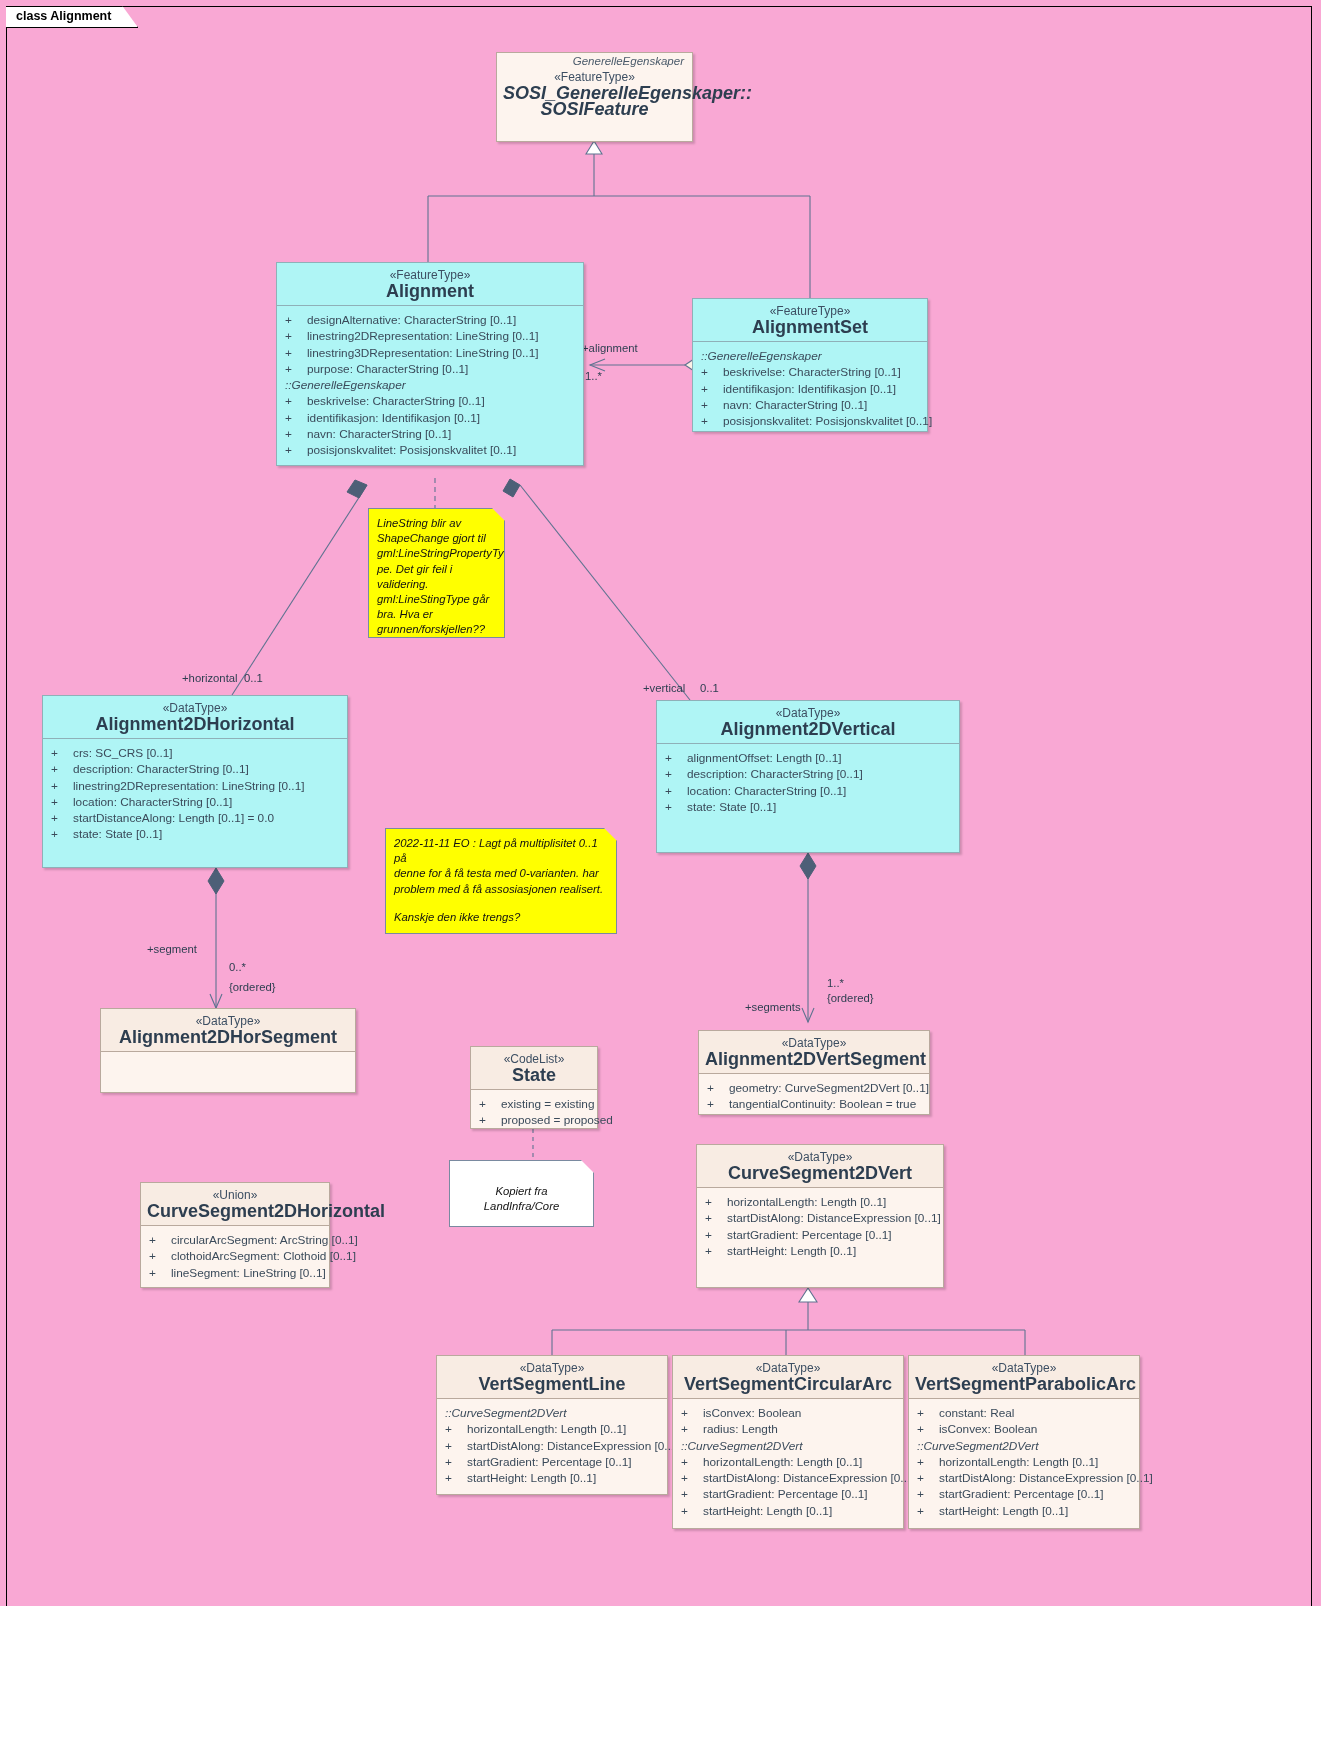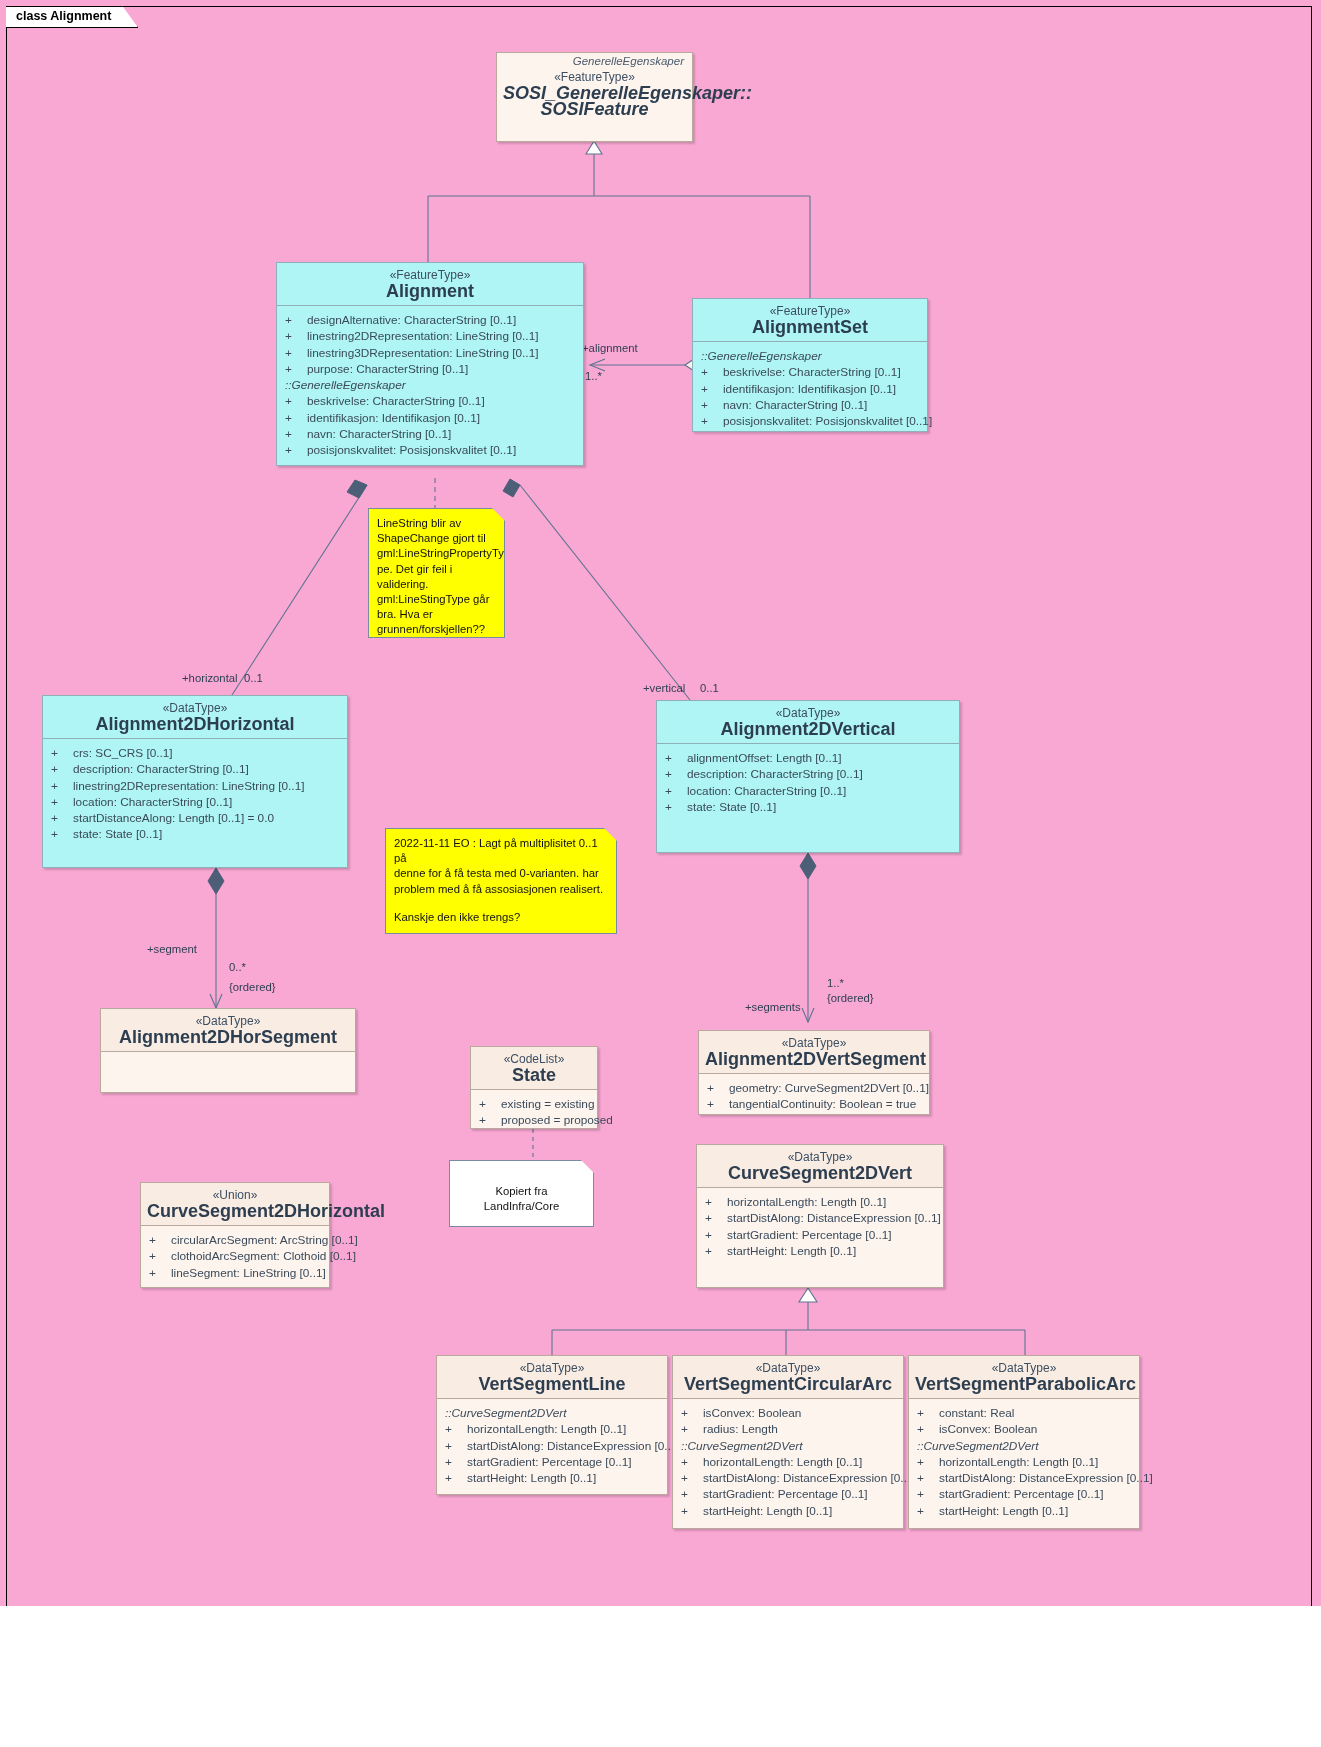--- a/index.html
+++ b/index.html
@@ -30,21 +30,21 @@
   
   .pink{background:#fdf4ee;}
   .pink .hdr{background:#f8ece3;}
   .cyan{background:#aff5f5;border-color:#8fb0b8;}
   .cyan .hdr{background:#aff5f5;border-bottom-color:#8fb0b8;}
 
   
   .note{position:absolute;box-sizing:border-box;background:#ffff00;border:1px solid #7a8aa0;
         font-size:11.3px;color:#111;line-height:15.2px;padding:7px 8px 6px 8px;
         box-shadow:2px 2px 2px rgba(0,0,0,0.17);}
-  .note.fold{clip-path:polygon(0 0, calc(100% - 13px) 0, 100% 13px, 100% 100%, 0 100%);}
+  .note.fold{clip-path:polygon(0 0, calc(100% - 13px) 0, 100% 13px, 100% 100%, 0 100%);font-style:italic;}
   .note.white{background:#ffffff;}
   .note p{margin:0;}
   .note p.gap{margin-top:13px;}
   svg.ov{position:absolute;left:0;top:0;width:1321px;height:1747px;overflow:visible;pointer-events:none;}
 
   .lbl{position:absolute;font-size:11.3px;color:#2d3e50;white-space:nowrap;line-height:14px;}
 </style>
 </head>
 <body>
 

